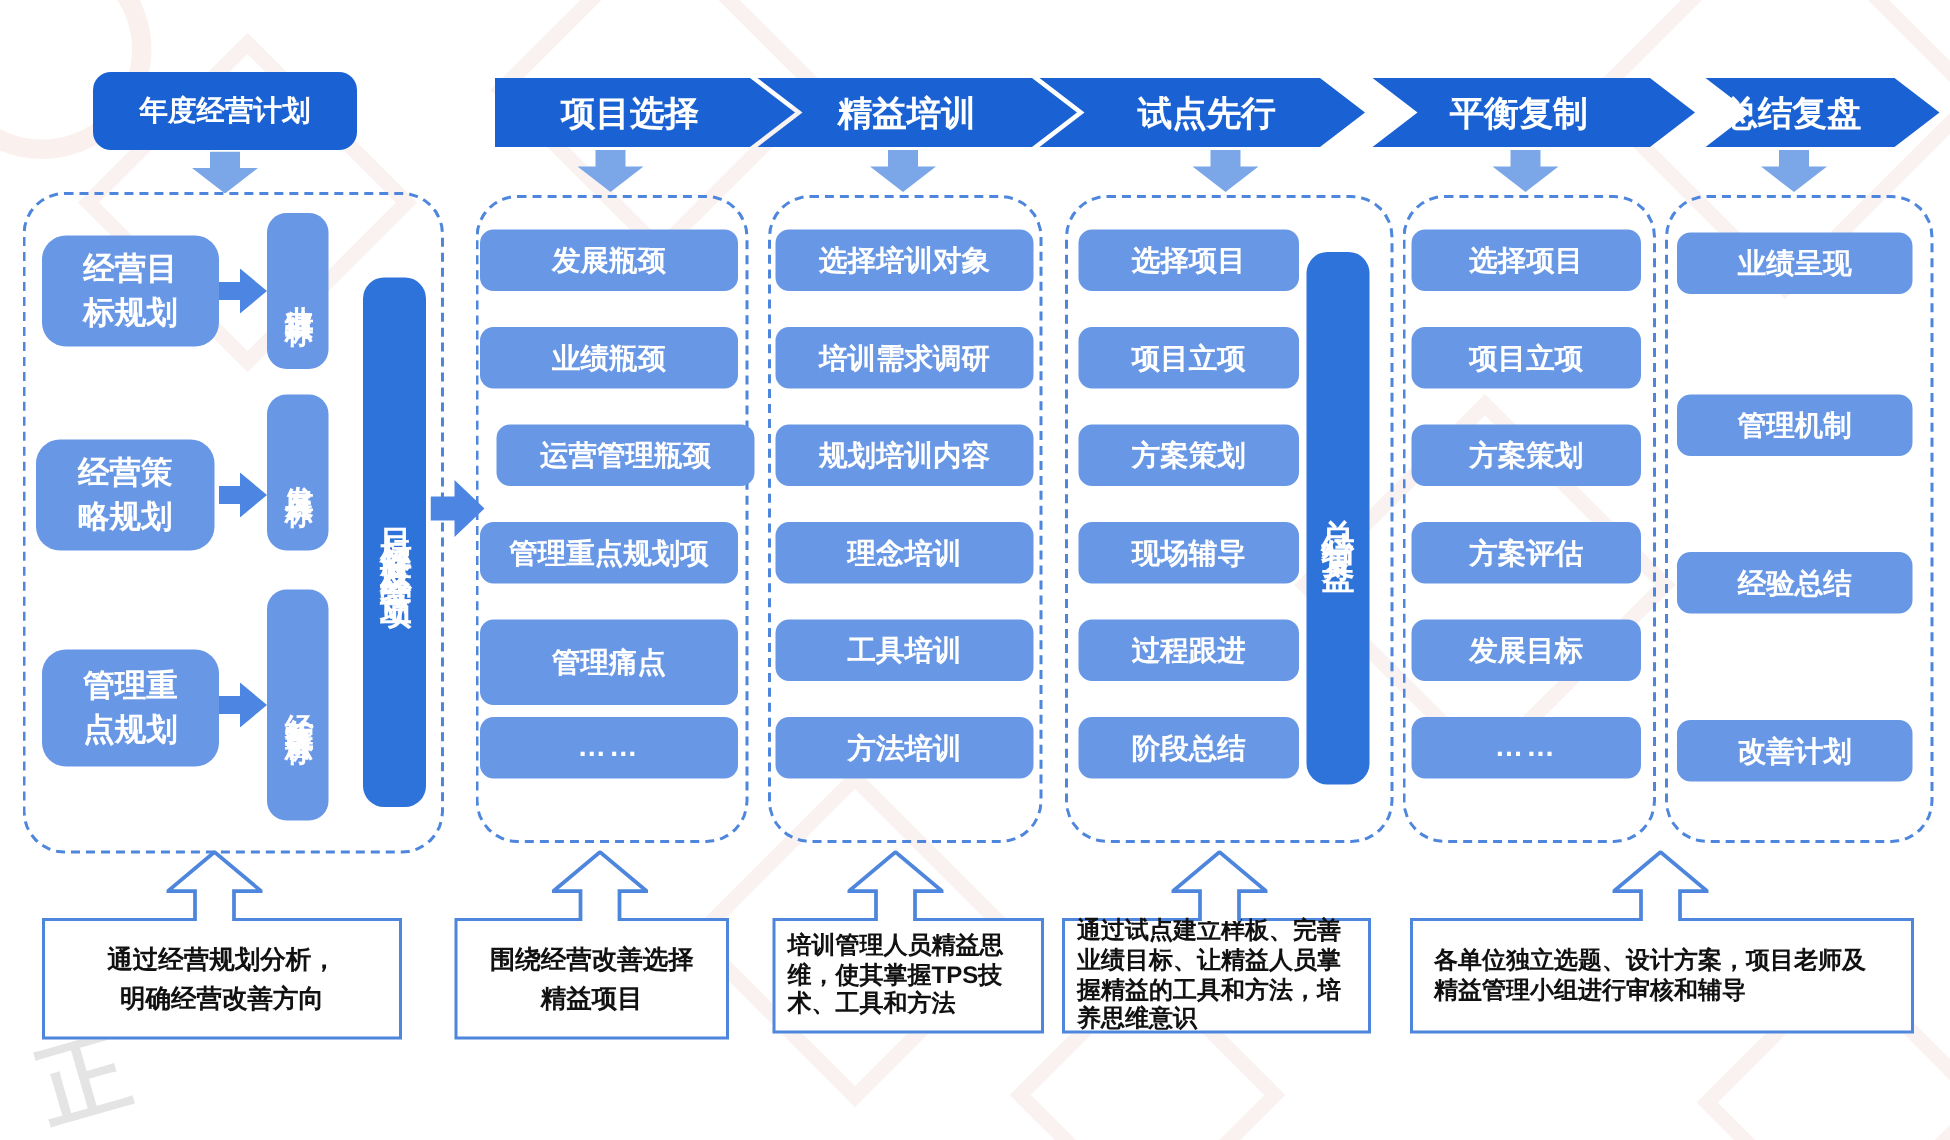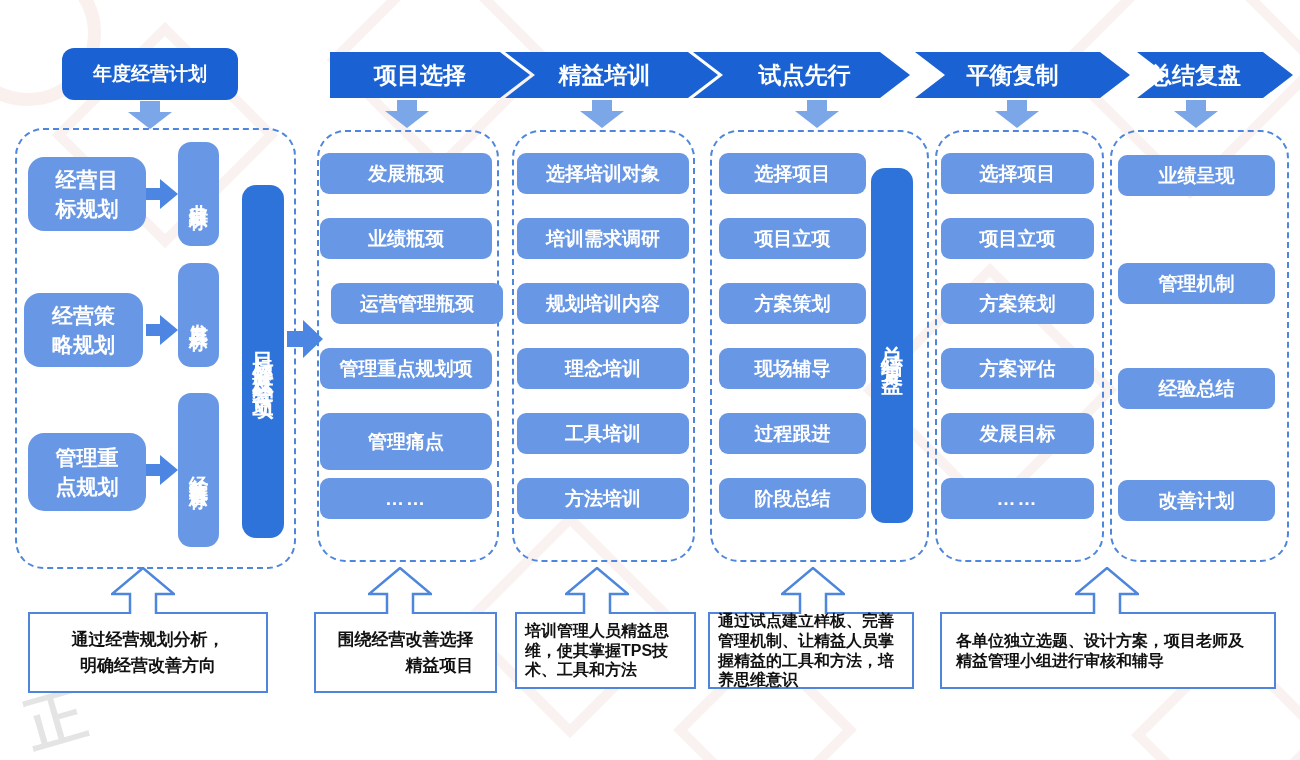--- a/index.html
+++ b/index.html
@@ -179,25 +179,25 @@
     </svg>
   <svg class="arr" style="left:781px;top:567px;" width="64" height="47">
       <path d="M19,47 L19,27 L1,27 L32,1 L63,27 L45,27 L45,47" fill="#ffffff" stroke="var(--c-dashed)" stroke-width="2.5"></path>
     </svg>
   <svg class="arr" style="left:1075px;top:567px;" width="64" height="47">
       <path d="M19,47 L19,27 L1,27 L32,1 L63,27 L45,27 L45,47" fill="#ffffff" stroke="var(--c-dashed)" stroke-width="2.5"></path>
     </svg>
 
   <div class="note note-c pre" style="left:28px;width:236px;">通过经营规划分析，
 明确经营改善方向</div>
-  <div class="note note-c pre" style="left:314px;width:179px;text-align:right;">围绕经营改善选择
+  <div class="note note-c pre" style="left:303px;width:179px;">围绕经营改善选择
 精益项目</div>
   <div class="note note-l pre" style="left:515px;width:181px;">培训管理人员精益思
 维，使其掌握TPS技
 术、工具和方法</div>
   <div class="note note-l pre" style="left:708px;width:206px;">通过试点建立样板、完善
-管理机制、让精益人员掌
+业绩目标、让精益人员掌
 握精益的工具和方法，培
 养思维意识</div>
   <div class="note note-l pre" style="left:940px;width:336px;padding:0 14px;">各单位独立选题、设计方案，项目老师及
 精益管理小组进行审核和辅导</div>
 
 </div>
 
 </body></html>

